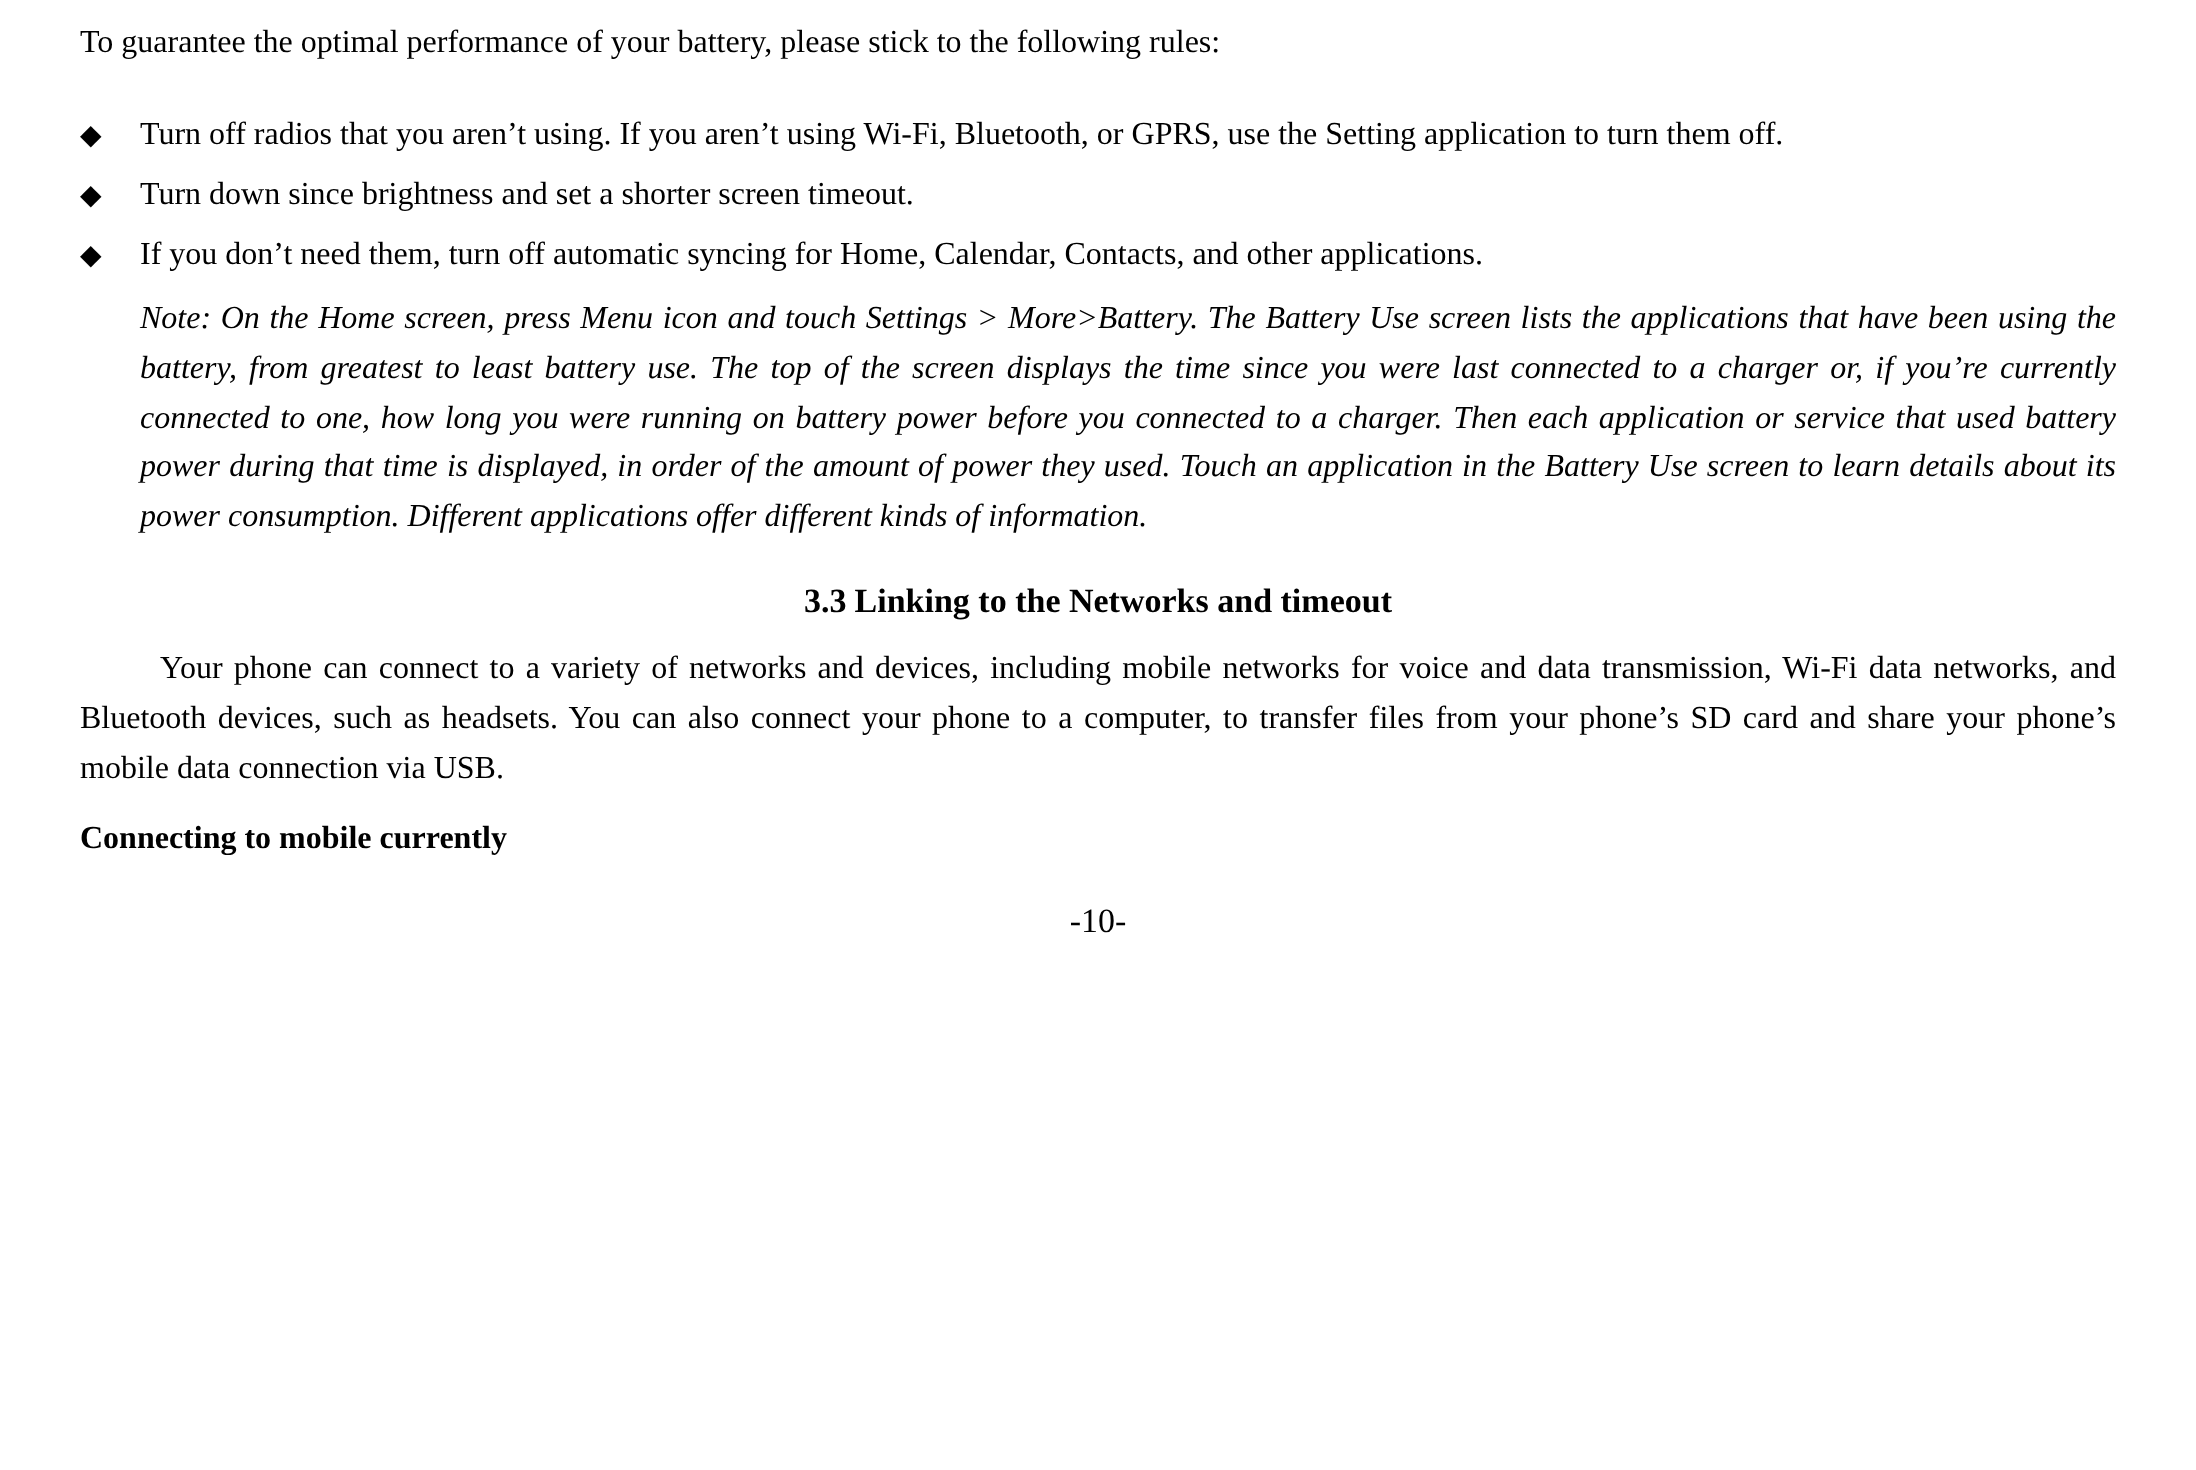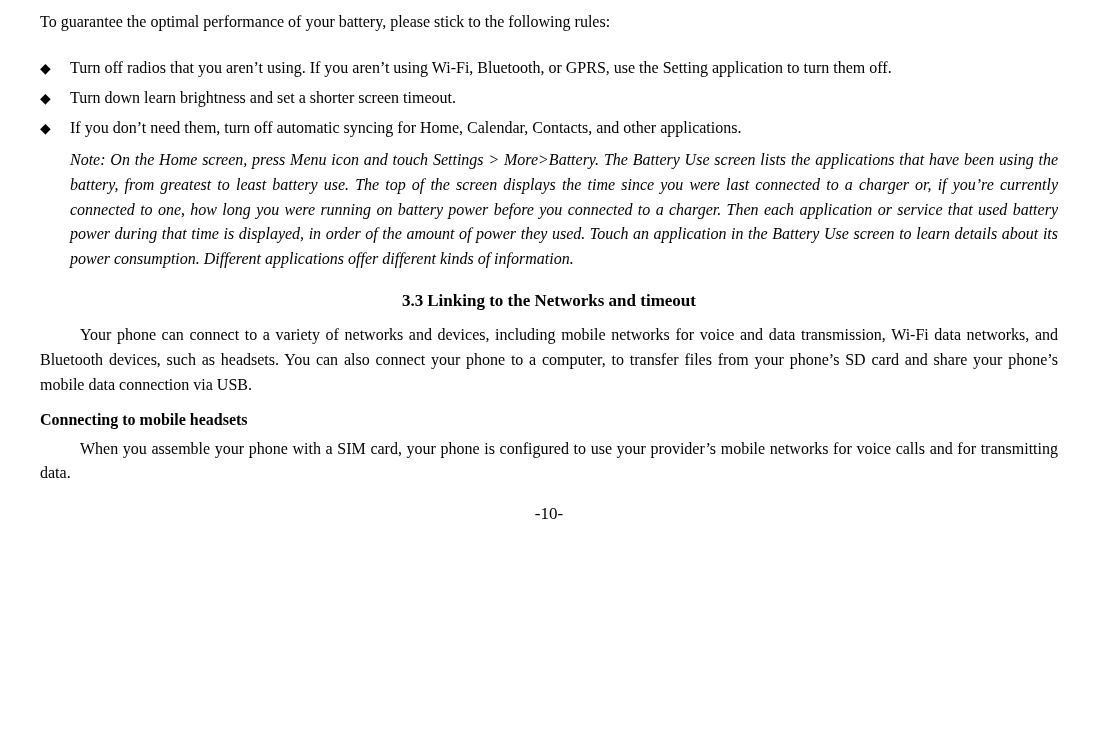--- a/index.html
+++ b/index.html
@@ -107,37 +107,36 @@
 
   <p class="intro-text">To guarantee the optimal performance of your battery, please stick to the following rules:</p>
 
   <ul class="bullet-list">
     <li>
       <span class="bullet-diamond">◆</span>
       <span class="bullet-text">Turn off radios that you aren’t using. If you aren’t using Wi-Fi, Bluetooth, or GPRS, use the Setting application to turn them off.</span>
     </li>
     <li>
       <span class="bullet-diamond">◆</span>
-      <span class="bullet-text">Turn down learn brightness and set a shorter screen timeout.</span>
+      <span class="bullet-text">Turn down since brightness and set a shorter screen timeout.</span>
     </li>
     <li>
       <span class="bullet-diamond">◆</span>
       <span class="bullet-text">If  you  don’t  need  them,  turn  off  automatic  syncing  for  Home,  Calendar,  Contacts,  and  other applications.</span>
     </li>
   </ul>
 
   <div class="note-block">
     <span>Note: On the Home screen, press Menu icon and touch Settings &gt; More&gt;Battery. The Battery Use screen lists the applications that have been using the battery, from greatest to least battery use. The top of the screen displays the time since you were last connected to a charger or, if you’re currently connected to one, how long you were running on battery power before you connected to a charger. Then each application or service that used battery power during that time is displayed, in order of the amount of power they used. Touch an application in the Battery Use screen to learn details about its power consumption. Different applications offer different kinds of information.</span>
   </div>
 
   <h2 class="section-heading">
     <span class="section-number">3.3</span><span>Linking to the Networks and timeout</span>
   </h2>
 
   <p class="body-paragraph">Your phone can connect to a variety of networks and devices, including mobile networks for voice and data transmission, Wi-Fi data networks, and Bluetooth devices, such as headsets. You can also connect your phone  to  a  computer,  to  transfer  files  from  your  phone’s  SD  card  and  share  your  phone’s  mobile  data connection via USB.</p>
 
-  <p class="body-paragraph-noindent connecting-heading">Connecting to mobile headsets</p>
+  <p class="body-paragraph-noindent connecting-heading">Connecting to mobile currently</p>
 
-  <p class="body-paragraph">When  you  assemble  your  phone  with  a  SIM  card,  your  phone  is  configured  to  use  your  provider’s mobile networks for voice calls and for transmitting data.</p>
 
   <p class="page-number">-10-</p>
 
 </div>
 
 </body></html>

